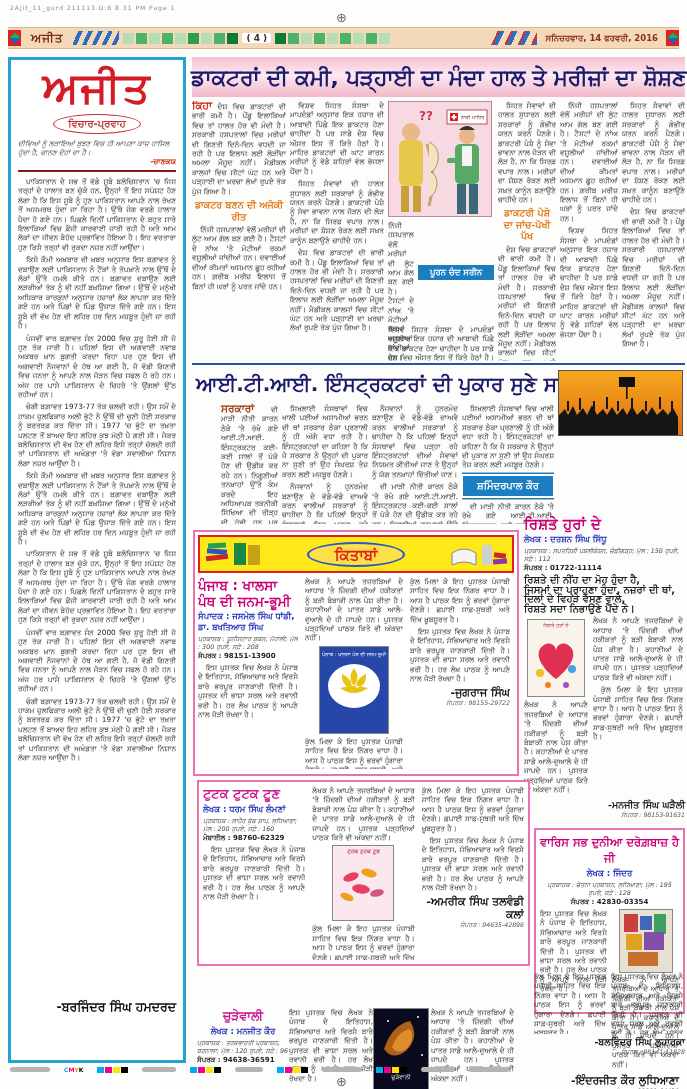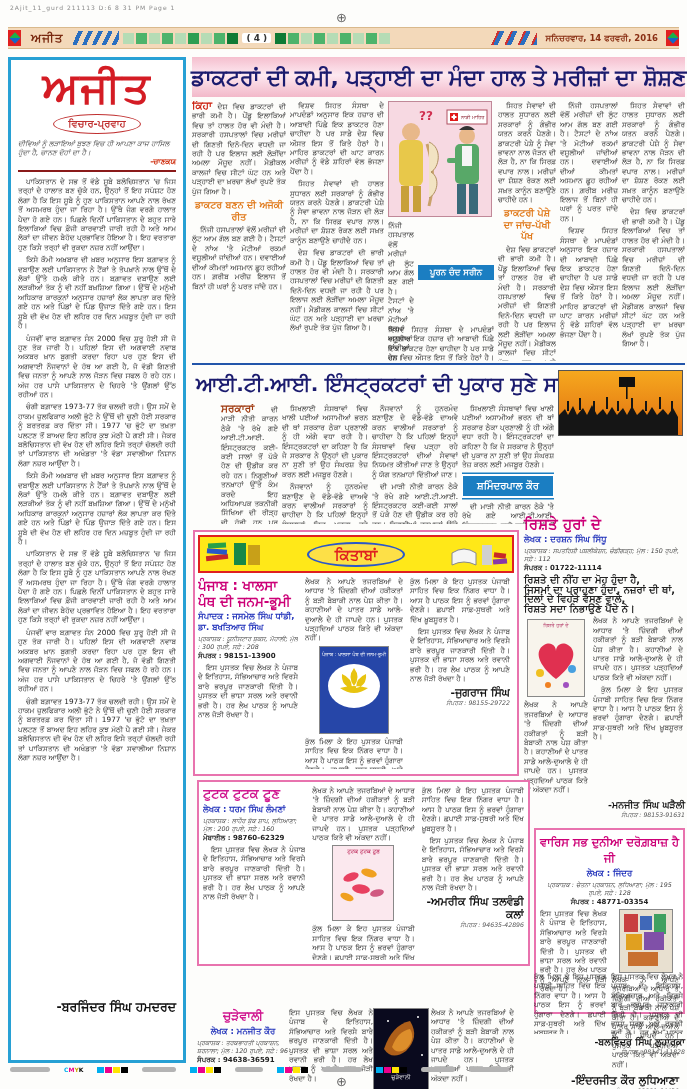--- a/index.html
+++ b/index.html
@@ -355,21 +355,21 @@
       <p class="bbyline">-ਅਮਰੀਕ ਸਿੰਘ ਤਲਵੰਡੀ ਕਲਾਂ</p>
       <p class="bcontact">ਸੰਪਰਕ : 94635-42896</p>
     </div>
   </div>
 </div>
 
 <div class="abs pinkbox" style="left:534px;top:780px;width:151px;height:186px;margin-top:48px;">
   <p class="btitle" style="font-size:11.5px;text-align:center;">ਵਾਰਿਸ ਸਭ ਦੁਨੀਆ ਦਰੋਗ਼ਬਾਜ਼ ਹੈ ਜੀ</p>
   <p class="bauthor" style="text-align:center;">ਲੇਖਕ : ਜਿੰਦਰ</p>
   <p class="bpub" style="text-align:center;">ਪ੍ਰਕਾਸ਼ਕ : ਚੇਤਨਾ ਪ੍ਰਕਾਸ਼ਨ, ਲੁਧਿਆਣਾ; ਮੁੱਲ : 195 ਰੁਪਏ, ਸਫ਼ੇ : 128</p>
-  <p class="bphone" style="text-align:center;">ਸੰਪਰਕ : 48771-03354</p>
+  <p class="bphone" style="text-align:center;">ਸੰਪਰਕ : 42830-03354</p>
   <div class="flexrow" style="gap:5px;">
     <div class="col" style="width:68px;height:96px;">
       <p class="bt" style="text-indent:0;">ਇਸ ਪੁਸਤਕ ਵਿਚ ਲੇਖਕ ਨੇ ਪੰਜਾਬ ਦੇ ਇਤਿਹਾਸ, ਸੱਭਿਆਚਾਰ ਅਤੇ ਵਿਰਸੇ ਬਾਰੇ ਭਰਪੂਰ ਜਾਣਕਾਰੀ ਦਿੱਤੀ ਹੈ। ਪੁਸਤਕ ਦੀ ਭਾਸ਼ਾ ਸਰਲ ਅਤੇ ਰਵਾਨੀ ਭਰੀ ਹੈ। ਹਰ ਲੇਖ ਪਾਠਕ ਨੂੰ ਆਪਣੇ ਨਾਲ ਜੋੜੀ ਰੱਖਦਾ ਹੈ।</p>
     </div>
     <div class="col" style="width:68px;">
       <div class="cover" style="width:54px;height:64px;background:#e8e0d0;margin:0 auto 2px auto;">
         <svg width="52" height="62" viewBox="0 0 52 62">
           <rect x="4" y="4" width="14" height="18" fill="#c84040"></rect>
             <rect x="20" y="6" width="12" height="14" fill="#4068b8"></rect>
           <rect x="34" y="4" width="12" height="20" fill="#40a060"></rect>

